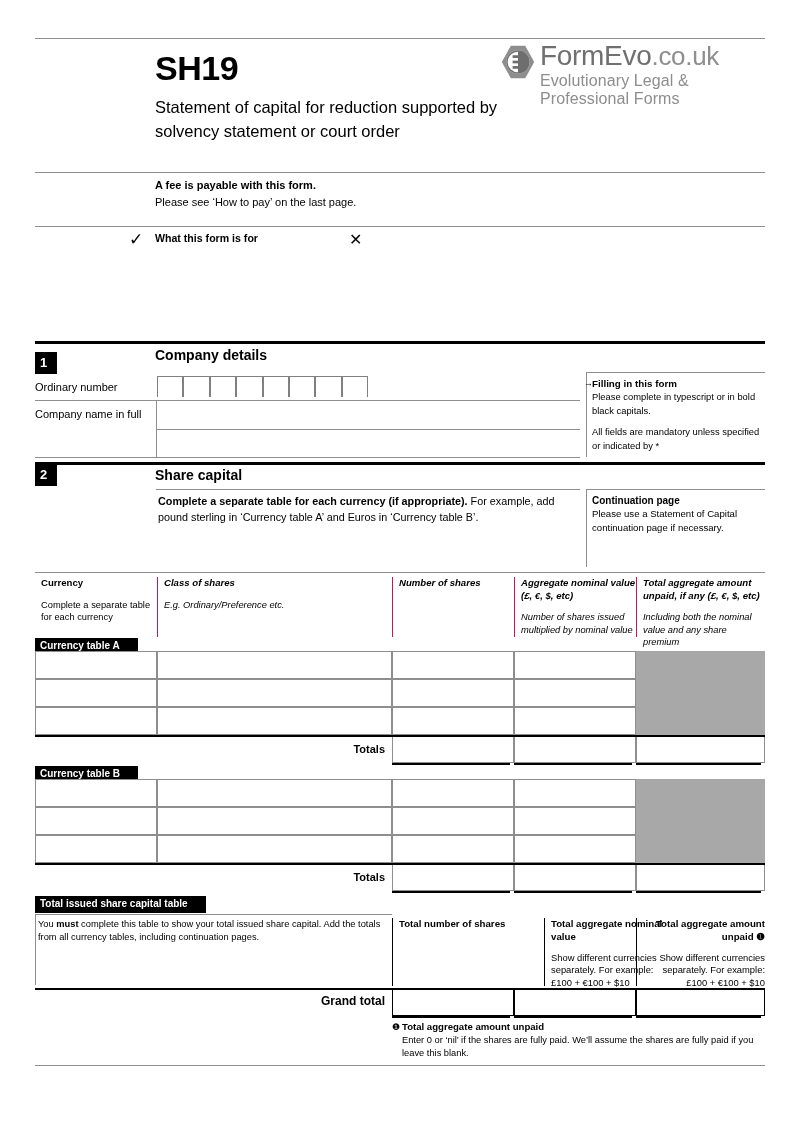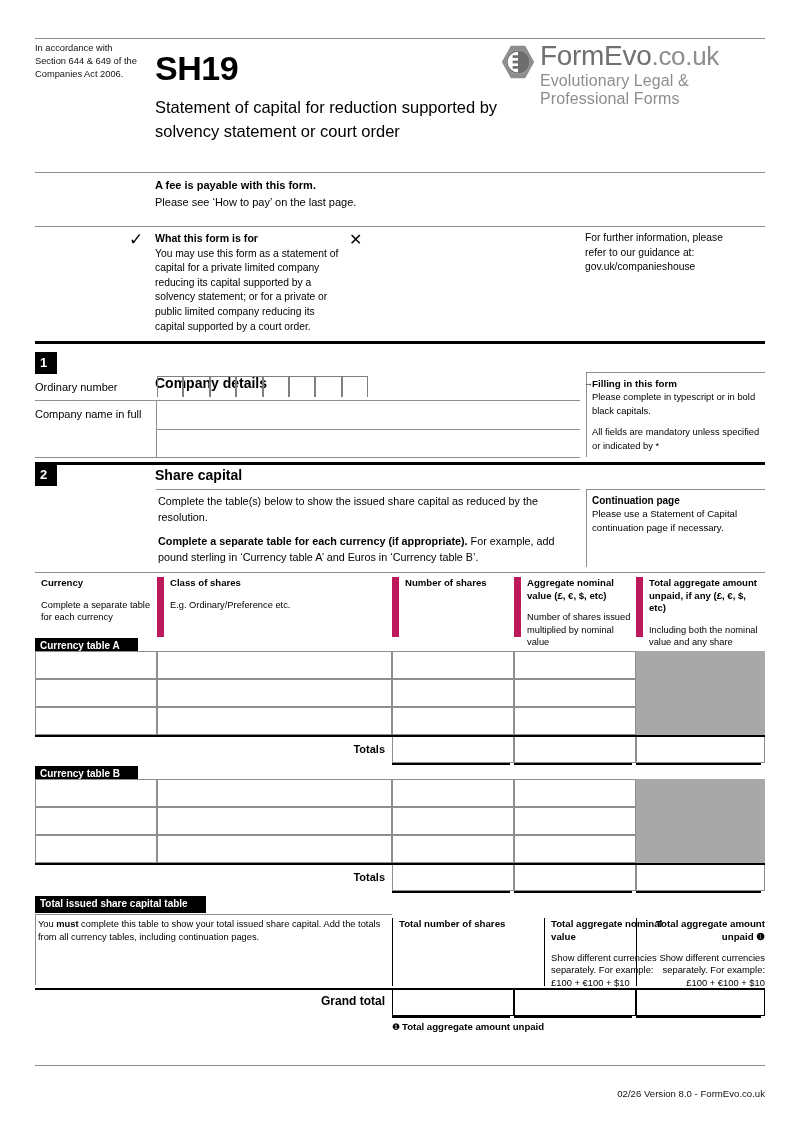--- a/index.html
+++ b/index.html
@@ -82,21 +82,21 @@
     line-height: 22px; text-align: left; padding-left: 5px;
     box-sizing: border-box;
   }
   .sec-title {
     position: absolute;
     font-size: 14px; font-weight: bold; line-height: 22px;
   }
 
   
   #s1-badge { left: 35px; top: 352px; }
-  #s1-title { left: 155px; top: 372px; }
+  #s1-title { left: 155px; top: 344px; }
 
   #lbl-company-number { left: 35px; top: 381px; font-size: 11px; }
   #lbl-company-name   { left: 35px; top: 408px; font-size: 11px; }
 
   #cn-boxes { left: 157px; top: 376px; width: 211px; height: 21px; }
   .cn-cell {
     position: absolute; top: 0; width: 26.4px; height: 21px;
     border-left: 1px solid #808080; border-right: 1px solid #808080;
     border-top: 1px solid #808080;
     box-sizing: border-box;
@@ -136,21 +136,21 @@
 
   
   #colhdr-top { left: 35px; top: 572px; width: 730px; height: 1px; background: #8e8e8e; }
   .colhdr {
     position: absolute; top: 577px;
     font-size: 9.3px; line-height: 12.6px;
     padding-left: 6px; box-sizing: border-box;
   }
   .colhdr .h { font-weight: bold; font-size: 9.6px; }
   .colhdr .sub { display:block; margin-top: 9px; }
-  .colhdr.withline { border-left: 7px solid #be185d; height: 60px; }
+  .colhdr.withline { border-left: 1px solid #be185d; height: 60px; font-style: italic; }
 
   
   .tbl-label {
     position: absolute;
     background: #000; color: #fff;
     font-size: 10px; font-weight: bold;
     padding: 2px 18px 2.5px 5px;
     line-height: 12px;
   }
   .grid-cell {
@@ -201,21 +201,20 @@
     font-size: 9.6px; text-align: right; color: #111;
   }
 </style>
 </head>
 <body>
 
 <div id="page">
 
   <div class="abs" id="top-rule"></div>
 
-  <div class="abs" id="accordance">In accordance with Section 644 &amp; 649 of the Companies Act 2006.</div>
 
   <div class="abs" id="form-code">SH19</div>
   <div class="abs" id="form-title">Statement of capital for reduction supported by solvency statement or court order</div>
 
   <div class="abs" id="logo-wrap">
     <svg id="logo-hex" viewBox="0 0 40 40">
       <polygon points="12,2 28,2 38,20 28,38 12,38 2,20" fill="#8e8e8e"></polygon>
       <circle cx="20" cy="20" r="13" fill="#ffffff"></circle>
       <path d="M20,7 a13,13 0 0,1 0,26 a13,13 0 0,1 0,-26 z" fill="#6e6e6e"></path>
       <path d="M20,8.5 a11.5,11.5 0 0,0 0,23 z" fill="#ffffff"></path>
@@ -235,29 +234,23 @@
     <div>Please see ‘How to pay’ on the last page.</div>
   </div>
 
   <div class="abs" id="rule-what-top"></div>
 
   <div class="tick" id="tick-yes">✓</div>
   <div class="tick" id="tick-no">✕</div>
 
   <div class="wf-col" id="wf-for">
     <span class="h">What this form is for</span>
-    <span>You may use this form as a statement of capital for a private limited company reducing its capital supported by a solvency statement; or for a private or public limited company reducing its capital supported by a court order.</span>
-  </div>
-
-
-  <div class="wf-col" id="wf-info">
-    <span>For further information, please</span><br>
-    <span>refer to our guidance at:</span><br>
-    <span>gov.uk/companieshouse</span>
-  </div>
+  </div>
+
+
 
   <div class="abs" id="rule-what-bot"></div>
 
   <div class="sec-badge" id="s1-badge">1</div>
   <div class="sec-title" id="s1-title">Company details</div>
 
   <div class="abs" id="lbl-company-number">Ordinary number</div>
 
   <div class="abs" id="cn-boxes">
       <div class="cn-cell" style="left: 0px; width: 26.375px;"></div>
@@ -285,21 +278,20 @@
     <div style="height:8px"></div>
     <span>All fields are mandatory unless specified or indicated by *</span>
   </div>
 
   <div class="abs" id="rule-s2-top"></div>
   <div class="sec-badge" id="s2-badge">2</div>
   <div class="sec-title" id="s2-title">Share capital</div>
 
   <div class="abs" id="s2-instr-top"></div>
   <div class="abs" id="s2-instr">
-    <p>Complete the table(s) below to show the issued share capital as reduced by the resolution.</p>
     <p><span class="bold">Complete a separate table for each currency (if appropriate).</span><span> For example, add pound sterling in ‘Currency table A’ and Euros in ‘Currency table B’.</span></p>
   </div>
 
   <div class="abs" id="g2-top"></div>
   <div class="abs" id="g2-vline"></div>
   <div class="abs" id="g2">
     <span class="h">Continuation page</span>
     <span>Please use a Statement of Capital continuation page if necessary.</span>
   </div>
 
@@ -375,18 +367,18 @@
       <div class="grid-cell" style="left: 514px; top: 990px; width: 122px; height: 26px; border-top: none; border-right-color: rgb(0, 0, 0); border-bottom-color: rgb(0, 0, 0); border-left-color: rgb(0, 0, 0);"></div>
       <div class="tot-rule" style="left: 514px; top: 1016px; width: 118px;"></div>
       <div class="grid-cell" style="left: 636px; top: 990px; width: 129px; height: 26px; border-top: none; border-right-color: rgb(0, 0, 0); border-bottom-color: rgb(0, 0, 0); border-left-color: rgb(0, 0, 0);"></div>
       <div class="tot-rule" style="left: 636px; top: 1016px; width: 125px;"></div>
     </div>
   <div class="abs" id="gt-label">Grand total</div>
 
   <div class="abs" id="fn">
     <span class="mark">❶</span>
     <span class="h" style="padding-left:10px">Total aggregate amount unpaid</span>
+    <span class="body">Enter 0 or ‘nil’ if the shares are fully paid. We’ll assume the shares are fully paid if you leave this blank.</span>
   </div>
 
   <div class="abs" id="rule-bottom"></div>
-  <div class="abs" id="footer">02/26 Version 8.0 - FormEvo.co.uk</div>
 
 </div>
 
 </body></html>

